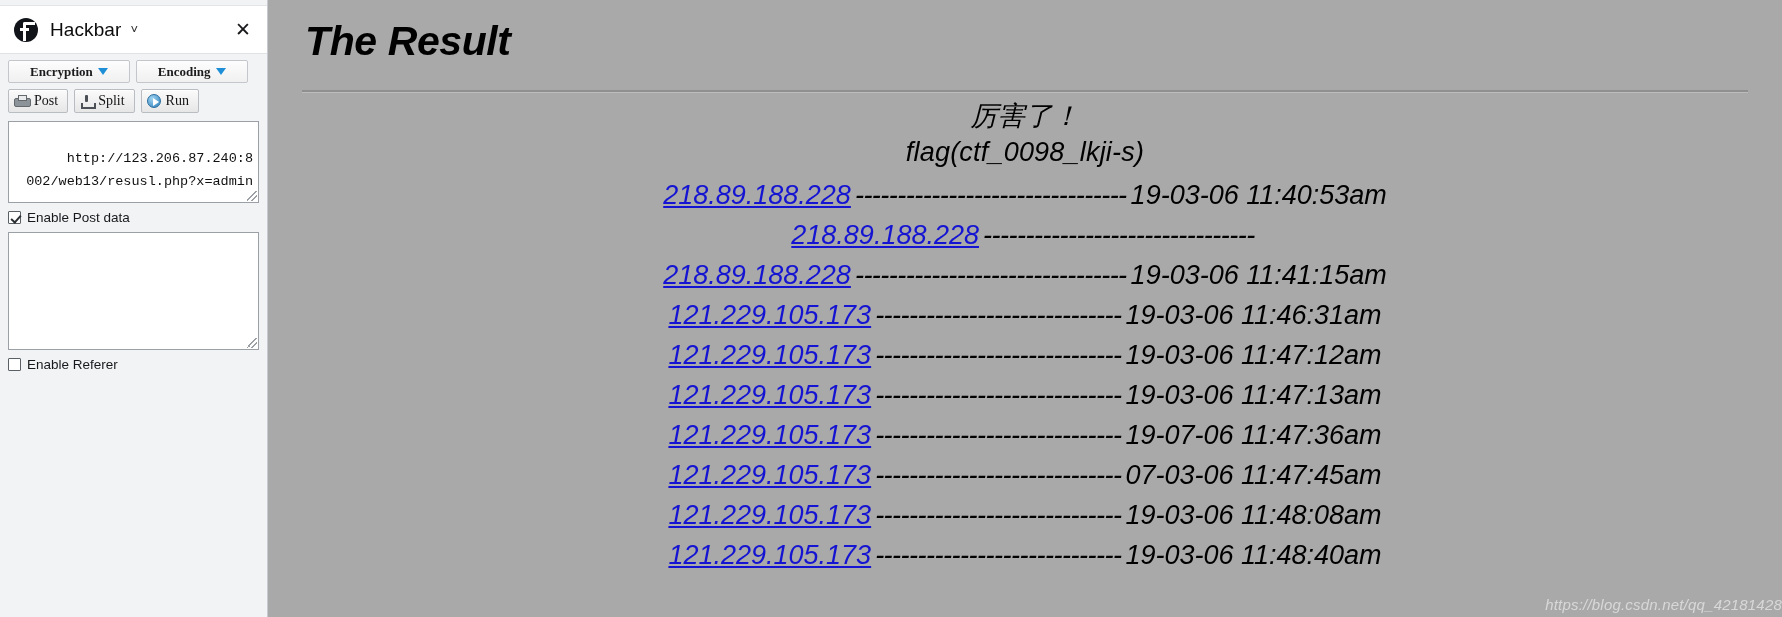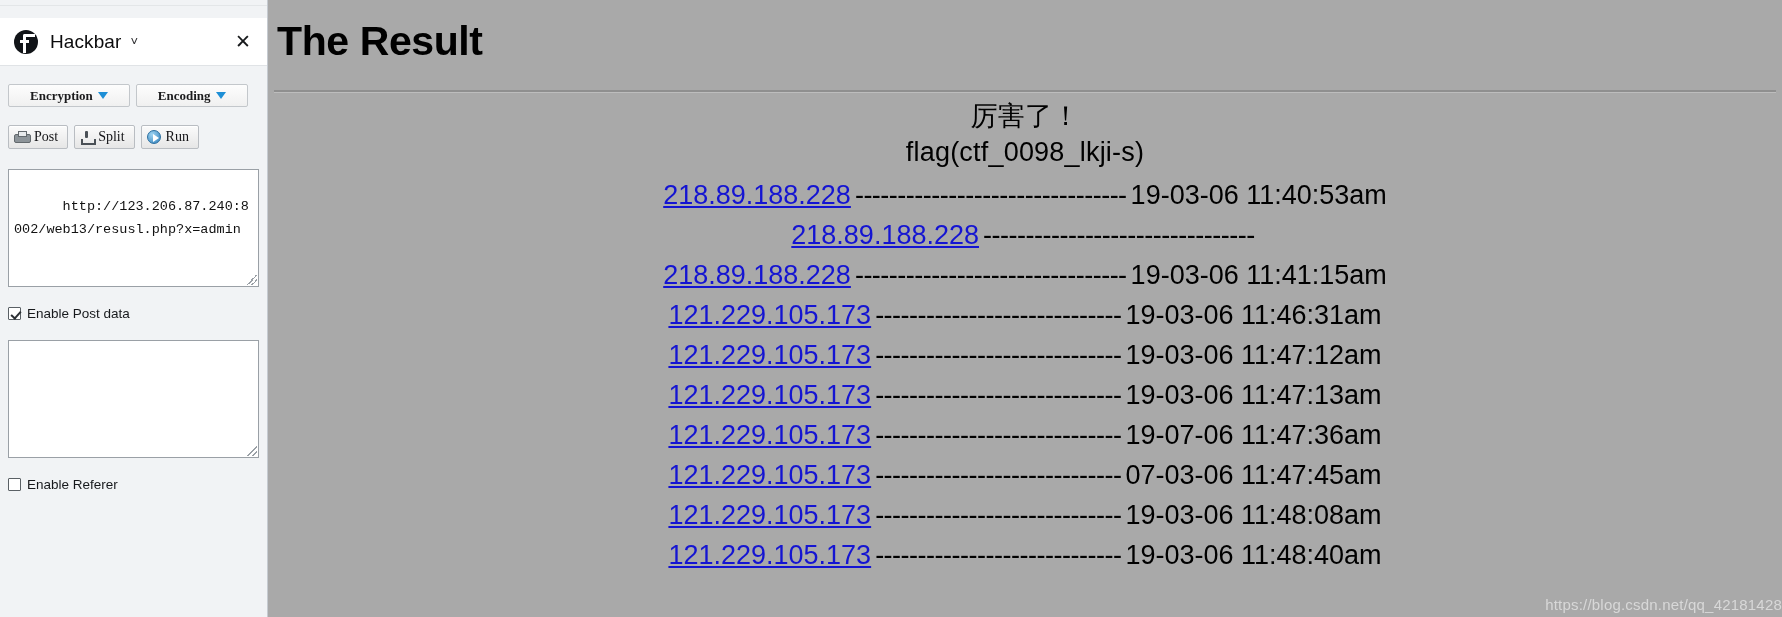--- a/index.html
+++ b/index.html
@@ -15,21 +15,20 @@
   
   .panel {
     width: 268px;
     height: 617px;
     background: #f1f3f5;
     border-right: 1px solid #c6cbd1;
     display: flex;
     flex-direction: column;
     position: relative;
     flex: none;
-    gap: 12px;
   }
   .panel-topstrip {
     height: 6px;
     background: #f1f3f5;
     border-bottom: 1px solid #e3e6e8;
     flex: none;
   }
   .panel-header {
     height: 48px;
     background: #ffffff;
@@ -169,34 +168,35 @@
   }
   .ic-run::after {
     content:""; position:absolute; left:5px; top:3px;
     border-left: 6px solid #ffffff;
     border-top: 4px solid transparent;
     border-bottom: 4px solid transparent;
   }
 
   .url-box {
     margin: 8px 8px 0 8px;
-    height: 118px;
+    height: 82px;
     background: #ffffff;
     border: 1px solid #9aa0a6;
     padding: 4px 5px;
     font-family: "Liberation Mono", monospace;
     font-size: 13.5px;
     line-height: 1.65;
     color: #111;
     overflow: hidden;
     white-space: pre-wrap;
     word-break: break-all;
     position: relative;
     flex: none;
     resize: none;
+    text-align: right;
   }
   .resize-grip {
     position: absolute;
     right: 1px; bottom: 1px;
     width: 10px; height: 10px;
     background:
       linear-gradient(135deg, transparent 0 45%, #9aa0a6 45% 55%, transparent 55% 100%),
       linear-gradient(135deg, transparent 0 70%, #9aa0a6 70% 80%, transparent 80% 100%);
     cursor: nwse-resize;
   }
@@ -241,21 +241,22 @@
     flex: none;
   }
 
   
   .content {
     flex: 1;
     height: 617px;
     background: #a9a9a9;
     position: relative;
     overflow: hidden;
-    padding: 0 6px;
+    padding: 0 34px;
+    font-style: italic;
   }
   .result-title {
     font-size: 41px;
     font-weight: bold;
     color: #000000;
     margin: 18px 0 0 0;
     padding-left: 3px;
     letter-spacing: -0.4px;
   }
   .hr {

